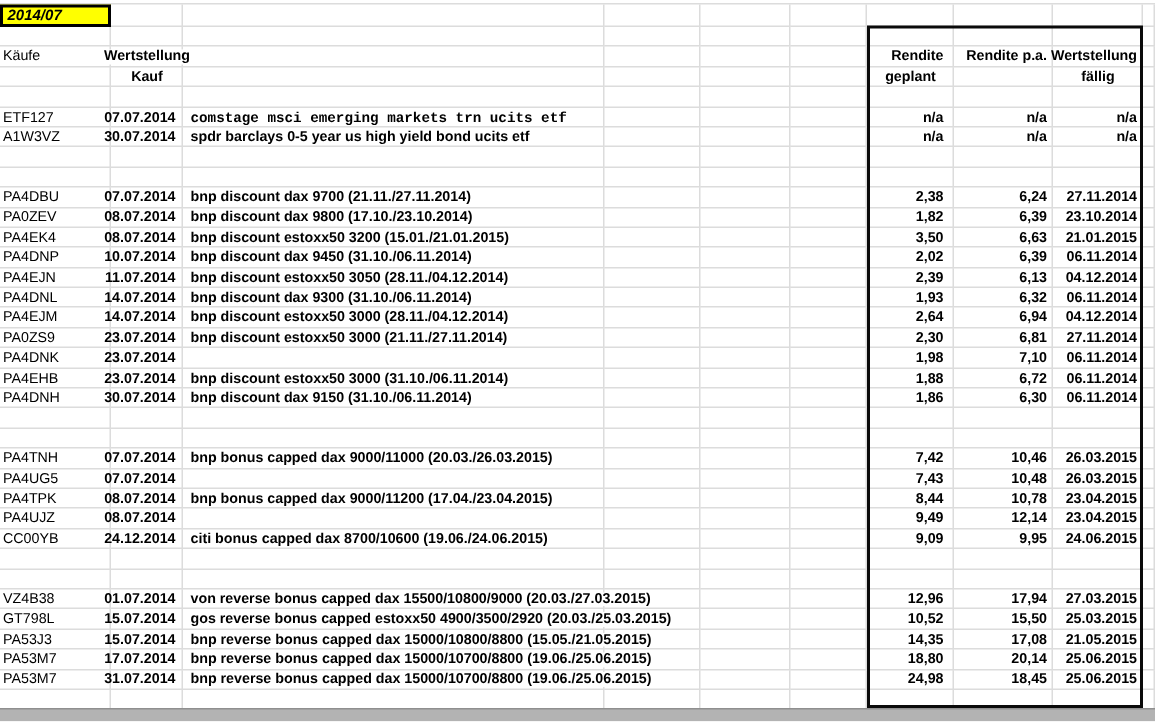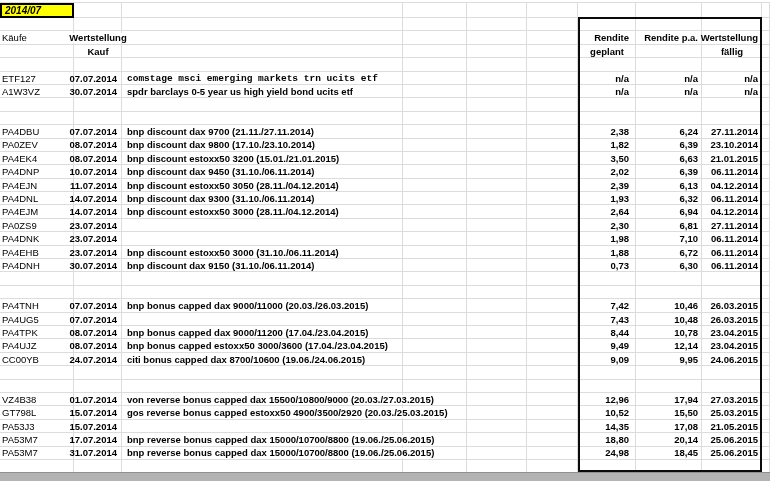--- a/index.html
+++ b/index.html
@@ -585,20 +585,23 @@
       </div>
       <div class="cc right b val-i" style="grid-area: 16 / 9;">
         <span>04.12.2014</span>
       </div>
       <div class="cc left code" style="grid-area: 17 / 1;">
         <span>PA0ZS9</span>
       </div>
       <div class="cc right b date" style="grid-area: 17 / 2;">
         <span>23.07.2014</span>
       </div>
+      <div class="cc left b desc" style="grid-area: 17 / 3 / auto / span 4;">
+        <span>bnp discount estoxx50 3000 (21.11./27.11.2014)</span>
+      </div>
       <div class="cc right b val-g" style="grid-area: 17 / 7;">
         <span>2,30</span>
       </div>
       <div class="cc right b val-h" style="grid-area: 17 / 8;">
         <span>6,81</span>
       </div>
       <div class="cc right b val-i" style="grid-area: 17 / 9;">
         <span>27.11.2014</span>
       </div>
       <div class="cc left code" style="grid-area: 18 / 1; align-items: center;">
@@ -637,21 +640,21 @@
       <div class="cc left code" style="grid-area: 20 / 1;">
         <span>PA4DNH</span>
       </div>
       <div class="cc right b date" style="grid-area: 20 / 2;">
         <span>30.07.2014</span>
       </div>
       <div class="cc left b desc" style="grid-area: 20 / 3 / auto / span 4;">
         <span>bnp discount dax 9150 (31.10./06.11.2014)</span>
       </div>
       <div class="cc right b val-g" style="grid-area: 20 / 7;">
-        <span>0,73</span>
+        <span>1,86</span>
       </div>
       <div class="cc right b val-h" style="grid-area: 20 / 8;">
         <span>6,30</span>
       </div>
       <div class="cc right b val-i" style="grid-area: 20 / 9;">
         <span>06.11.2014</span>
       </div>
       <div class="cc left code" style="grid-area: 23 / 1;">
         <span>PA4TNH</span>
       </div>
@@ -702,37 +705,34 @@
       </div>
       <div class="cc right b val-i" style="grid-area: 25 / 9;">
         <span>23.04.2015</span>
       </div>
       <div class="cc left code" style="grid-area: 26 / 1;">
         <span>PA4UJZ</span>
       </div>
       <div class="cc right b date" style="grid-area: 26 / 2;">
         <span>08.07.2014</span>
       </div>
-      <div class="cc left b desc" style="grid-area: 26 / 3 / auto / span 4;">
-        <span>bnp bonus capped estoxx50 3000/3600 (17.04./23.04.2015)</span>
-      </div>
       <div class="cc right b val-g" style="grid-area: 26 / 7;">
         <span>9,49</span>
       </div>
       <div class="cc right b val-h" style="grid-area: 26 / 8;">
         <span>12,14</span>
       </div>
       <div class="cc right b val-i" style="grid-area: 26 / 9;">
         <span>23.04.2015</span>
       </div>
       <div class="cc left code" style="grid-area: 27 / 1;">
         <span>CC00YB</span>
       </div>
       <div class="cc right b date" style="grid-area: 27 / 2;">
-        <span>24.07.2014</span>
+        <span>24.12.2014</span>
       </div>
       <div class="cc left b desc" style="grid-area: 27 / 3 / auto / span 4;">
         <span>citi bonus capped dax 8700/10600 (19.06./24.06.2015)</span>
       </div>
       <div class="cc right b val-g" style="grid-area: 27 / 7;">
         <span>9,09</span>
       </div>
       <div class="cc right b val-h" style="grid-area: 27 / 8;">
         <span>9,95</span>
       </div>
@@ -773,20 +773,23 @@
         <span>15,50</span>
       </div>
       <div class="cc right b val-i" style="grid-area: 31 / 9;">
         <span>25.03.2015</span>
       </div>
       <div class="cc left code" style="grid-area: 32 / 1;">
         <span>PA53J3</span>
       </div>
       <div class="cc right b date" style="grid-area: 32 / 2;">
         <span>15.07.2014</span>
+      </div>
+      <div class="cc left b desc" style="grid-area: 32 / 3 / auto / span 4;">
+        <span>bnp reverse bonus capped dax 15000/10800/8800 (15.05./21.05.2015)</span>
       </div>
       <div class="cc right b val-g" style="grid-area: 32 / 7;">
         <span>14,35</span>
       </div>
       <div class="cc right b val-h" style="grid-area: 32 / 8;">
         <span>17,08</span>
       </div>
       <div class="cc right b val-i" style="grid-area: 32 / 9;">
         <span>21.05.2015</span>
       </div>

